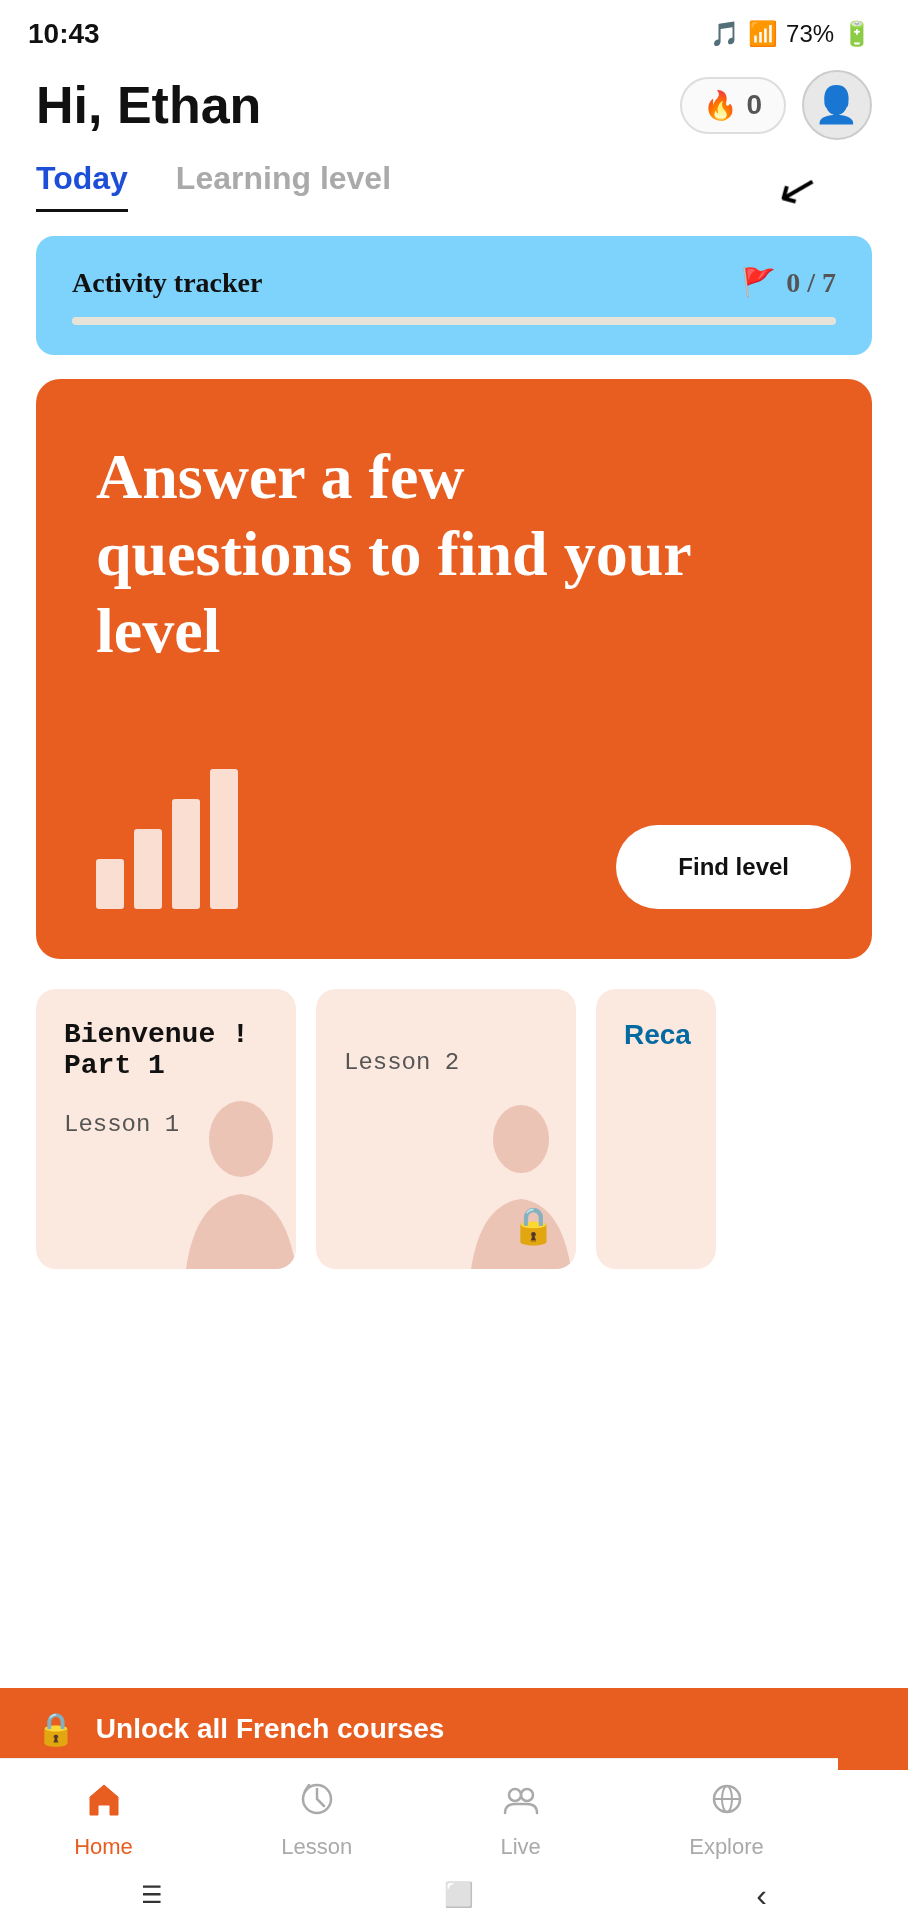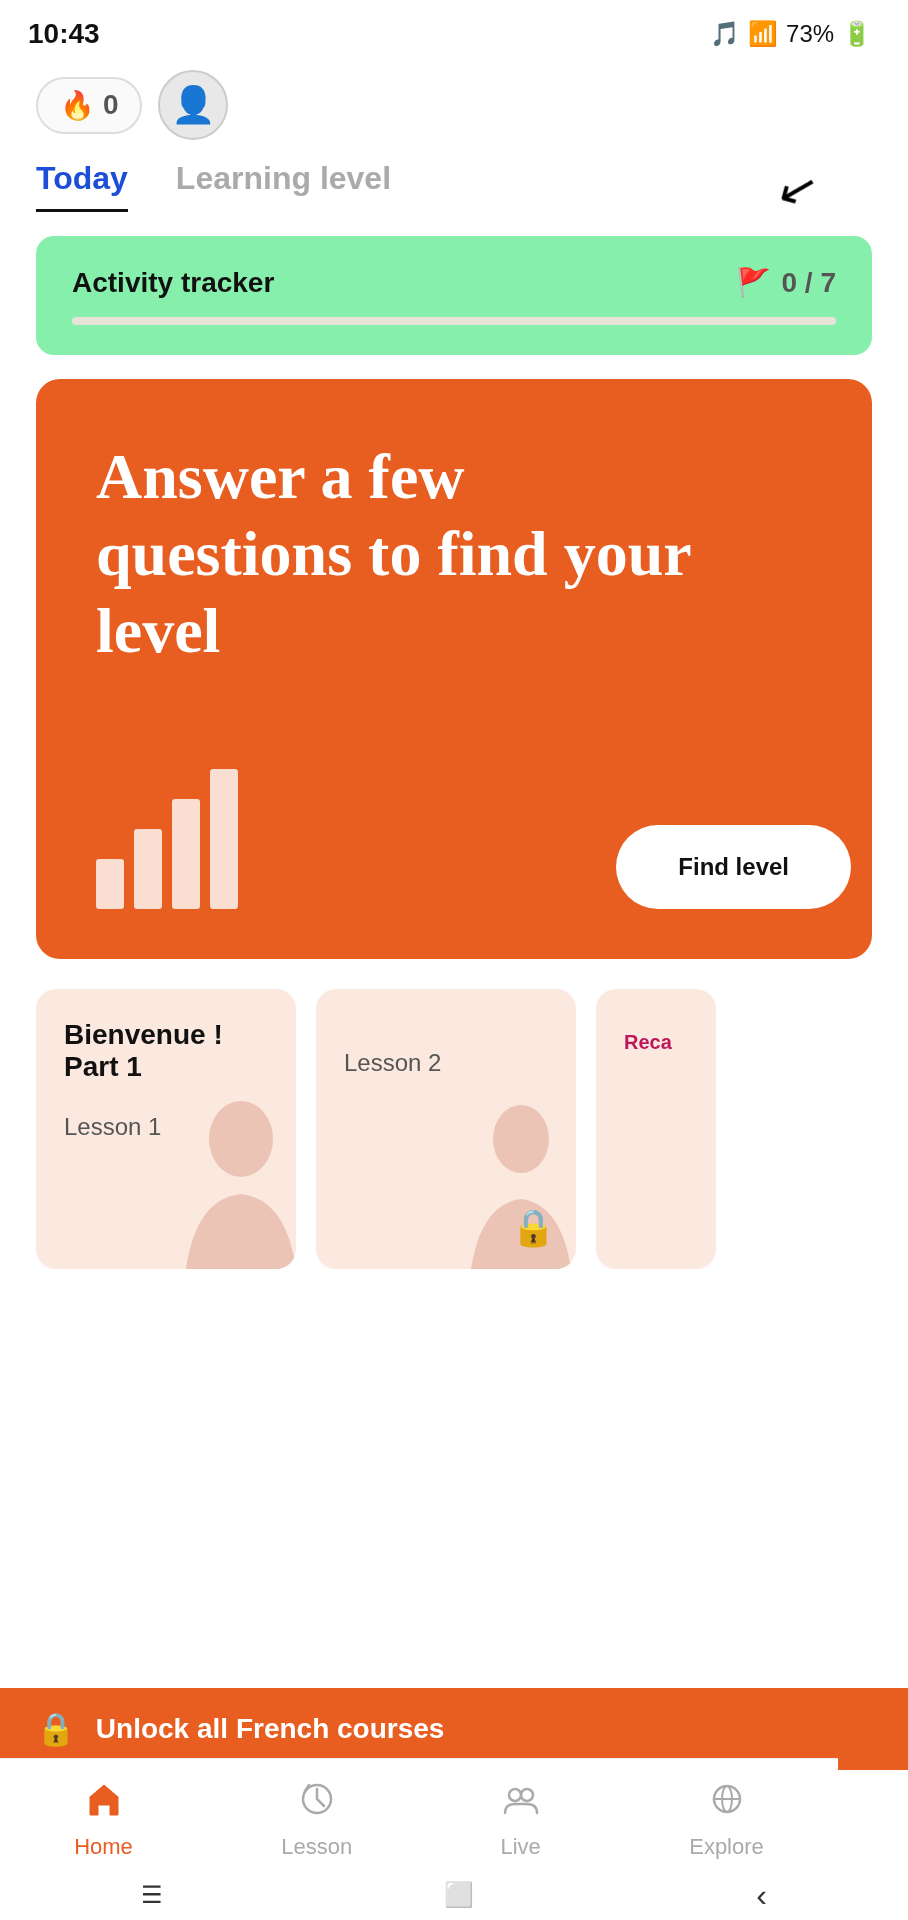--- a/index.html
+++ b/index.html
@@ -105,24 +105,25 @@
     }
 
     
     .content {
       padding: 24px 36px;
       background: #fff;
     }
 
     
     .activity-tracker {
-      background: #86efac;
+      background: #7dd3fc;
       border-radius: 18px;
       padding: 30px 36px;
       margin-bottom: 24px;
+      font-family: Liberation Serif, serif;
     }
     .activity-header {
       display: flex;
       justify-content: space-between;
       align-items: center;
       margin-bottom: 18px;
     }
     .activity-title {
       font-size: 28px;
       font-weight: 700;
@@ -208,20 +209,21 @@
     }
     .lesson-card {
       background: #fbe8df;
       border-radius: 20px;
       padding: 30px 28px 0 28px;
       flex: 0 0 260px;
       height: 280px;
       position: relative;
       overflow: hidden;
       cursor: pointer;
+      font-family: Liberation Mono, monospace;
     }
     .lesson-card-title {
       font-size: 28px;
       font-weight: 700;
       color: #111;
       margin-bottom: 6px;
     }
     .lesson-subtitle {
       font-size: 24px;
       color: #555;
@@ -248,24 +250,23 @@
     }
     .lesson-card-partial {
       background: #fbe8df;
       border-radius: 20px;
       padding: 30px 28px 0 28px;
       flex: 0 0 120px;
       height: 280px;
       overflow: hidden;
     }
     .lesson-card-partial-title {
-      font-size: 20px;
-      font-weight: 700;
-      color: #be185d;
-      margin-top: 12px;
+      font-size: 28px;
+      font-weight: 700;
+      color: #0369a1;
     }
 
     
     .unlock-banner {
       position: fixed;
       bottom: 150px;
       left: 0;
       width: 908px;
       background: #e85d20;
       padding: 22px 36px;
@@ -358,20 +359,21 @@
   <span class="status-time">10:43</span>
   <div class="status-icons">
     <span>🎵</span>
     <span>📶</span>
     <span>73%</span>
     <span>🔋</span>
   </div>
 </div>
 
 <div class="header">
+  <span class="greeting">Hi, Ethan</span>
   <div class="header-right">
     <div class="streak-badge">
       <span class="streak-icon">🔥</span>
       <span>0</span>
     </div>
     <div class="avatar-btn">
       <span class="avatar-icon">👤</span>
     </div>
   </div>
 </div>

